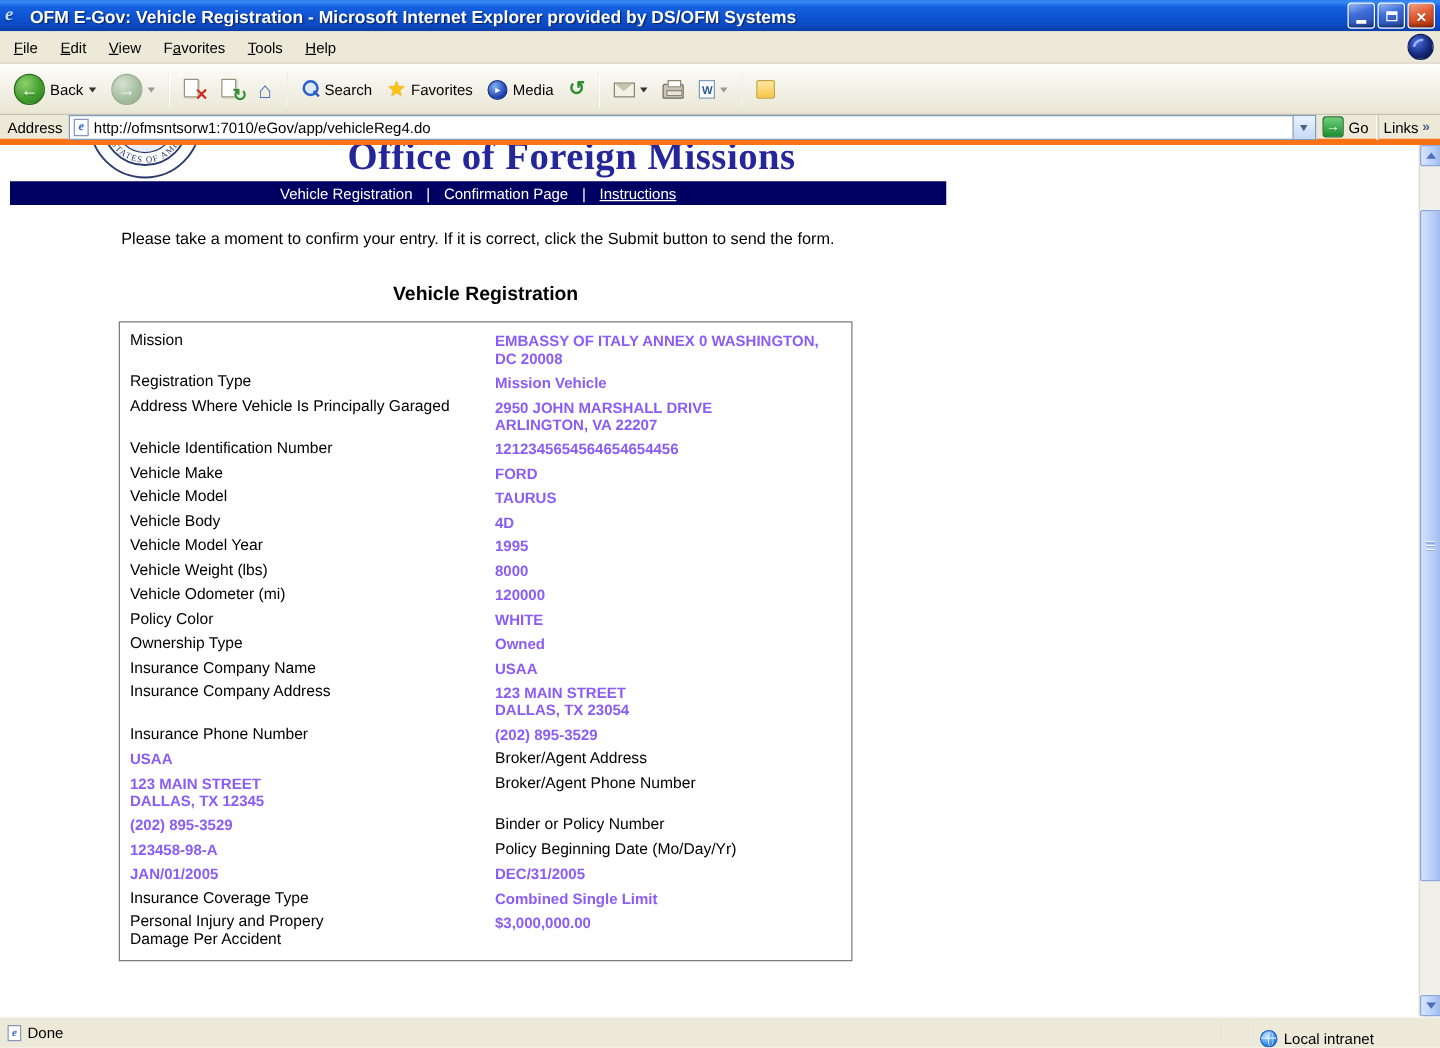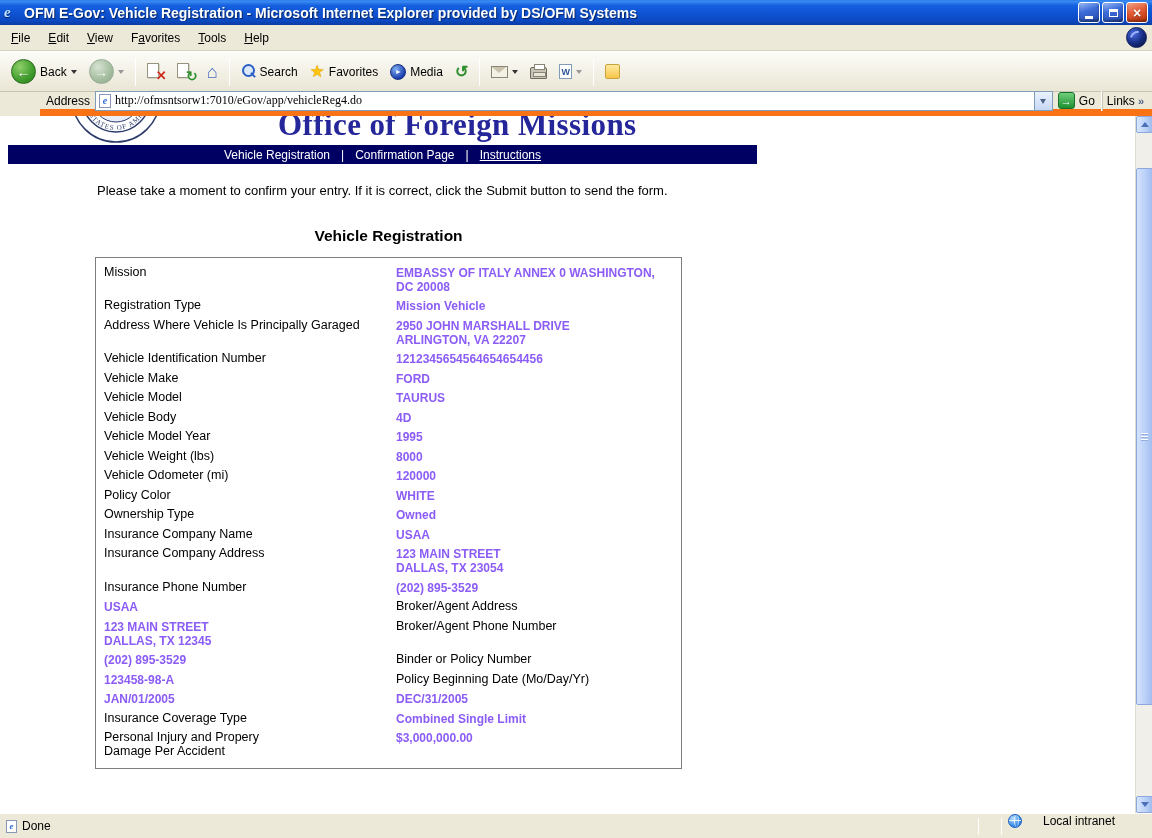--- a/index.html
+++ b/index.html
@@ -62,26 +62,26 @@
   .ic-mail::before { content:""; position:absolute; left:0; top:0; width:0; height:0;
                      border-left:7.5px solid transparent; border-right:7.5px solid transparent; border-top:6px solid #C9C3AE; }
   .ic-print { position:relative; width:17px; height:12px; background:#C8C4B6; border:1px solid #6F6B5E; border-radius:2px 2px 1px 1px; margin-top:3px; }
   .ic-print::before { content:""; position:absolute; left:3px; top:-4px; width:9px; height:4px; background:#fff; border:1px solid #8A8574; }
   .ic-print::after { content:""; position:absolute; left:2px; bottom:1px; width:11px; height:3px; background:#E8E5D8; border:1px solid #8A8574; }
   .ic-word { width:13px; height:15px; background:#fff; border:1px solid #7F9DB9; display:flex; align-items:center; justify-content:center;
              font-size:9px; font-weight:bold; color:#2B579A; }
   .ic-note { width:15px; height:15px; border-radius:2px; border:1px solid #C9A43A; background:linear-gradient(#FFE9A0,#F7C64A); }
 
   
-  .addressbar { height:24px; display:flex; align-items:center; background:#ECE9D8; border-bottom:7px solid #f97316; padding:0 2px 0 6px; font-size:12px;margin-left:40px; }
+  .addressbar { height:24px; display:flex; align-items:center; background:#ECE9D8; border-bottom:5px solid #f97316; padding:0 2px 0 6px; font-size:12px; }
   .addr-label { color:#000; margin-right:5px; }
   .addr-box { flex:1; height:20px; display:flex; align-items:center; background:#fff; border:1px solid #7F9DB9; padding-left:3px; }
   .fav-ic { width:12px; height:14px; background:#fff; border:1px solid #8896B8; margin-right:4px;
             font:bold italic 10px/12px "Liberation Serif",serif; color:#2E6AD6; text-align:center; }
-  .addr-input { flex:1; border:none; outline:none; font-size:12px; font-family:Liberation Serif, serif; color:#000; height:16px; }
+  .addr-input { flex:1; border:none; outline:none; font-size:12px; font-family:Liberation Sans, sans-serif; color:#000; height:16px; }
   .addr-dd { width:18px; height:18px; border-left:1px solid #7F9DB9; background:linear-gradient(#E9F2FE,#C7D8F5);
              display:flex; align-items:center; justify-content:center; }
   .addr-dd::after { content:""; width:0; height:0; border:3.5px solid transparent; border-top:5px solid #4D6185; margin-top:4px; }
   .go-btn { display:flex; align-items:center; gap:4px; padding:1px 7px 1px 5px; }
   .go-ic { width:17px; height:17px; border-radius:3px; border:1px solid #17702a; background:linear-gradient(#6FCF7C,#1E8F2F);
            color:#fff; font-weight:bold; font-size:11px; display:flex; align-items:center; justify-content:center; }
   .links-area { display:flex; align-items:center; gap:3px; padding:0 6px 0 4px; border-left:1px solid #C9C5B4; box-shadow:-1px 0 0 #fff; height:20px; }
   .chev { color:#4D6185; font-weight:bold; font-size:11px; }
 
   
@@ -114,21 +114,21 @@
               background:linear-gradient(90deg,#D3E2FE 0%, #BBD0F8 55%, #A2BEF0 100%); }
   .sb-thumb::after { content:""; position:absolute; left:4px; top:50%; margin-top:-4px; width:7px; height:8px;
               background: repeating-linear-gradient(to bottom, #ffffff 0 1px, #93AEE0 1px 2px, transparent 2px 3px); }
 
   
   .statusbar { height:25px; display:flex; align-items:center; background:#ECE9D8; border-top:1px solid #fff;
                box-shadow: 0 -1px 0 #ACA899; font-size:12px; }
   .status-left { flex:1; display:flex; align-items:center; gap:5px; padding-left:6px; }
   .status-pane-sep { width:1px; height:17px; background:#ACA899; border-right:1px solid #fff; }
   .status-spacer { width:22px; height:100%; }
-  .status-right { width:150px; display:flex; align-items:flex-start; gap:21px; padding-left:6px; height:100%; }
+  .status-right { width:150px; display:flex; align-items:flex-end; gap:5px; padding-left:6px; height:100%; }
   .mini-page { width:11px; height:13px; background:#fff; border:1px solid #8896B8;
                font:bold italic 9px/11px "Liberation Serif",serif; color:#2E6AD6; text-align:center; }
   .globe { width:14px; height:14px; border-radius:50%; border:1px solid #1B5FC0;
            background: radial-gradient(circle at 35% 30%, #BFE3FF, #3D8EE8 60%, #1B5FC0),
                        linear-gradient(#fff,#fff); position:relative; }
   .globe::before { content:""; position:absolute; left:0; right:0; top:5px; height:1px; background:rgba(255,255,255,.8); }
   .globe::after { content:""; position:absolute; left:5px; top:0; bottom:0; width:3px; border-left:1px solid rgba(255,255,255,.8); border-right:1px solid rgba(255,255,255,.6); border-radius:50%; }
 </style>
 </head>
 <body>

